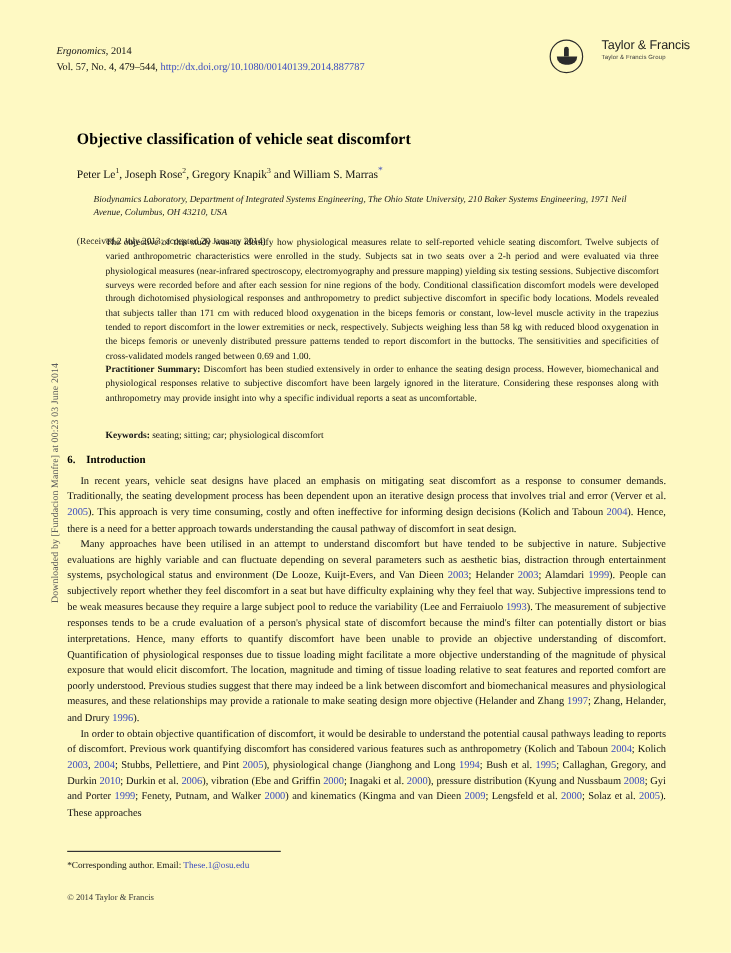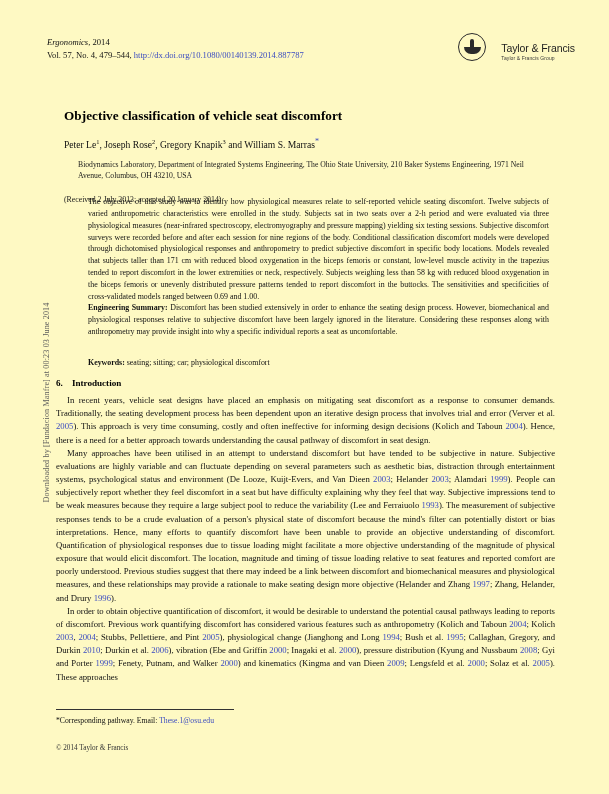--- a/index.html
+++ b/index.html
@@ -64,21 +64,21 @@
     color: #3b4cc0;
     text-decoration: none;
   }
 
   
   .publisher-logo {
     position: absolute;
     right: 34px;
     top: 33px;
     display: flex;
-    align-items: flex-end;
+    align-items: flex-start;
     gap: 15px;
   }
   .logo-mark {
     width: 26px;
     height: 26px;
     border-radius: 50%;
     border: 1.1px solid #2b2b2b;
     position: relative;
     flex: 0 0 auto;
   }
@@ -143,20 +143,21 @@
     font-size: 6.4px;
     vertical-align: super;
   }
   .author-star {
     color: #3b4cc0;
     font-size: 8px;
     vertical-align: super;
   }
   .affiliation {
     font-size: 7.7px;
+    font-style: italic;
     color: #1a1a1a;
     line-height: 1.42;
     margin: 0 14px;
   }
   .received {
     font-size: 7.8px;
     color: #1a1a1a;
     margin-top: 13px;
   }
 
@@ -272,34 +273,34 @@
   <div class="title-block">
     <h1 class="paper-title">Objective classification of vehicle seat discomfort</h1>
     <div class="authors">Peter Le<sup>1</sup>, Joseph Rose<sup>2</sup>, Gregory Knapik<sup>3</sup> and William S. Marras<span class="author-star">*</span></div>
     <div class="affiliation">Biodynamics Laboratory, Department of Integrated Systems Engineering, The Ohio State University, 210 Baker Systems Engineering, 1971 Neil Avenue, Columbus, OH 43210, USA</div>
     <div class="received">(Received 2 July 2013; accepted 20 January 2014)</div>
   </div>
 
   <div class="abstract">The objective of this study was to identify how physiological measures relate to self-reported vehicle seating discomfort. Twelve subjects of varied anthropometric characteristics were enrolled in the study. Subjects sat in two seats over a 2-h period and were evaluated via three physiological measures (near-infrared spectroscopy, electromyography and pressure mapping) yielding six testing sessions. Subjective discomfort surveys were recorded before and after each session for nine regions of the body. Conditional classification discomfort models were developed through dichotomised physiological responses and anthropometry to predict subjective discomfort in specific body locations. Models revealed that subjects taller than 171 cm with reduced blood oxygenation in the biceps femoris or constant, low-level muscle activity in the trapezius tended to report discomfort in the lower extremities or neck, respectively. Subjects weighing less than 58 kg with reduced blood oxygenation in the biceps femoris or unevenly distributed pressure patterns tended to report discomfort in the buttocks. The sensitivities and specificities of cross-validated models ranged between 0.69 and 1.00.</div>
 
   <div class="practitioner">
-    <b>Engineering Summary:</b><span> Discomfort has been studied extensively in order to enhance the seating design process. However, biomechanical and physiological responses relative to subjective discomfort have been largely ignored in the literature. Considering these responses along with anthropometry may provide insight into why a specific individual reports a seat as uncomfortable.</span>
+    <b>Practitioner Summary:</b><span> Discomfort has been studied extensively in order to enhance the seating design process. However, biomechanical and physiological responses relative to subjective discomfort have been largely ignored in the literature. Considering these responses along with anthropometry may provide insight into why a specific individual reports a seat as uncomfortable.</span>
   </div>
 
   <div class="keywords">
     <b>Keywords:</b><span> seating; sitting; car; physiological discomfort</span>
   </div>
 
   <div class="section-heading">6. Introduction</div>
 
   <div class="body-text">
     <p class="first">In recent years, vehicle seat designs have placed an emphasis on mitigating seat discomfort as a response to consumer demands. Traditionally, the seating development process has been dependent upon an iterative design process that involves trial and error (Verver et al. <span class="cite">2005</span>). This approach is very time consuming, costly and often ineffective for informing design decisions (Kolich and Taboun <span class="cite">2004</span>). Hence, there is a need for a better approach towards understanding the causal pathway of discomfort in seat design.</p>
     <p>Many approaches have been utilised in an attempt to understand discomfort but have tended to be subjective in nature. Subjective evaluations are highly variable and can fluctuate depending on several parameters such as aesthetic bias, distraction through entertainment systems, psychological status and environment (De Looze, Kuijt-Evers, and Van Dieen <span class="cite">2003</span>; Helander <span class="cite">2003</span>; Alamdari <span class="cite">1999</span>). People can subjectively report whether they feel discomfort in a seat but have difficulty explaining why they feel that way. Subjective impressions tend to be weak measures because they require a large subject pool to reduce the variability (Lee and Ferraiuolo <span class="cite">1993</span>). The measurement of subjective responses tends to be a crude evaluation of a person's physical state of discomfort because the mind's filter can potentially distort or bias interpretations. Hence, many efforts to quantify discomfort have been unable to provide an objective understanding of discomfort. Quantification of physiological responses due to tissue loading might facilitate a more objective understanding of the magnitude of physical exposure that would elicit discomfort. The location, magnitude and timing of tissue loading relative to seat features and reported comfort are poorly understood. Previous studies suggest that there may indeed be a link between discomfort and biomechanical measures and physiological measures, and these relationships may provide a rationale to make seating design more objective (Helander and Zhang <span class="cite">1997</span>; Zhang, Helander, and Drury <span class="cite">1996</span>).</p>
     <p>In order to obtain objective quantification of discomfort, it would be desirable to understand the potential causal pathways leading to reports of discomfort. Previous work quantifying discomfort has considered various features such as anthropometry (Kolich and Taboun <span class="cite">2004</span>; Kolich <span class="cite">2003</span>, <span class="cite">2004</span>; Stubbs, Pellettiere, and Pint <span class="cite">2005</span>), physiological change (Jianghong and Long <span class="cite">1994</span>; Bush et al. <span class="cite">1995</span>; Callaghan, Gregory, and Durkin <span class="cite">2010</span>; Durkin et al. <span class="cite">2006</span>), vibration (Ebe and Griffin <span class="cite">2000</span>; Inagaki et al. <span class="cite">2000</span>), pressure distribution (Kyung and Nussbaum <span class="cite">2008</span>; Gyi and Porter <span class="cite">1999</span>; Fenety, Putnam, and Walker <span class="cite">2000</span>) and kinematics (Kingma and van Dieen <span class="cite">2009</span>; Lengsfeld et al. <span class="cite">2000</span>; Solaz et al. <span class="cite">2005</span>). These approaches</p>
   </div>
 
   <div class="footer-rule"></div>
   <div class="corresponding">
-    <span>*Corresponding pathway. Email: </span><a class="email-link" href="#">These.1@osu.edu</a>
+    <span>*Corresponding author. Email: </span><a class="email-link" href="#">These.1@osu.edu</a>
   </div>
   <div class="copyright">© 2014 Taylor &amp; Francis</div>
 
 </div>
 
 </body></html>

